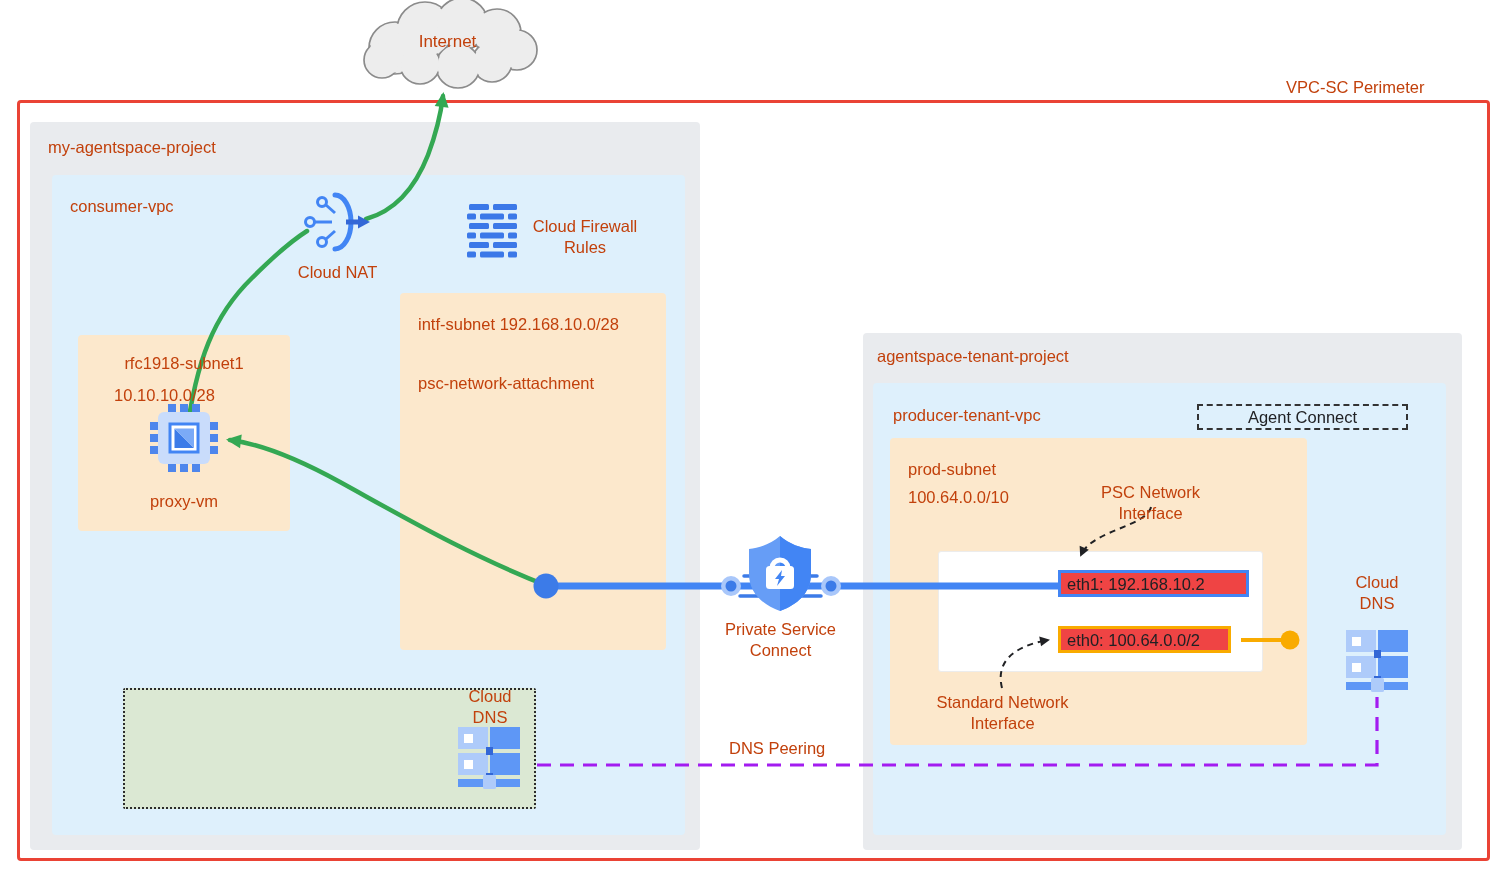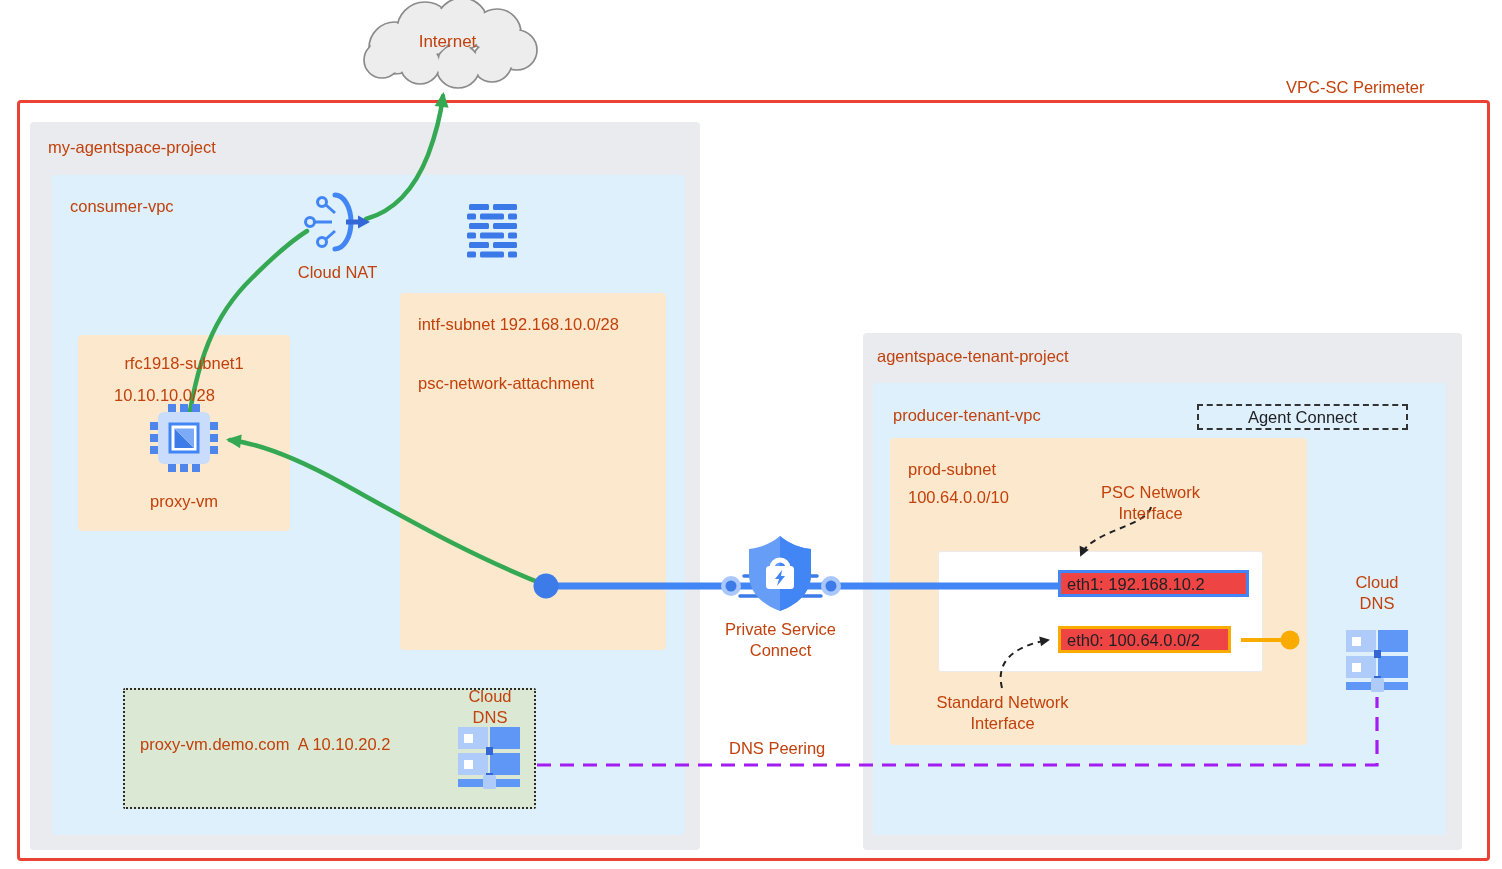--- a/index.html
+++ b/index.html
@@ -32,32 +32,35 @@
   <div class="lbl" style="left:1286px;top:77px;">VPC-SC Perimeter</div>
 
   <div class="box proj" style="left:30px;top:122px;width:670px;height:728px;"></div>
   <div class="lbl" style="left:48px;top:137px;">my-agentspace-project</div>
 
   <div class="box vpc" style="left:52px;top:175px;width:633px;height:660px;"></div>
   <div class="lbl" style="left:70px;top:196px;">consumer-vpc</div>
 
   <div class="lbl center" style="left:280px;top:262px;width:115px;">Cloud NAT</div>
 
+  <div class="lbl center" style="left:521px;top:216px;width:128px;">
+    <div>Cloud Firewall</div>
+    <div>Rules</div>
+  </div>
 
   <div class="box subnet" style="left:400px;top:293px;width:266px;height:357px;"></div>
   <div class="lbl" style="left:418px;top:314px;">intf-subnet 192.168.10.0/28</div>
   <div class="lbl" style="left:418px;top:373px;">psc-network-attachment</div>
 
   <div class="box subnet" style="left:78px;top:335px;width:212px;height:196px;"></div>
   <div class="lbl center" style="left:78px;top:353px;width:212px;">rfc1918-subnet1</div>
   <div class="lbl center" style="left:78px;top:385px;width:173px;">10.10.10.0/28</div>
   <div class="lbl center" style="left:78px;top:491px;width:212px;">proxy-vm</div>
 
   <div class="box dnszone" style="left:123px;top:688px;width:413px;height:121px;"></div>
-  <div class="lbl pre" style="left:140px;top:734px;">proxy-vm.demo.com  A 10.10.20.2</div>
   <div class="lbl center" style="left:454px;top:686px;width:72px;">
     <div>Cloud</div>
     <div>DNS</div>
   </div>
 
   <div class="lbl center" style="left:708px;top:619px;width:145px;">
     <div>Private Service</div>
     <div>Connect</div>
   </div>
 

